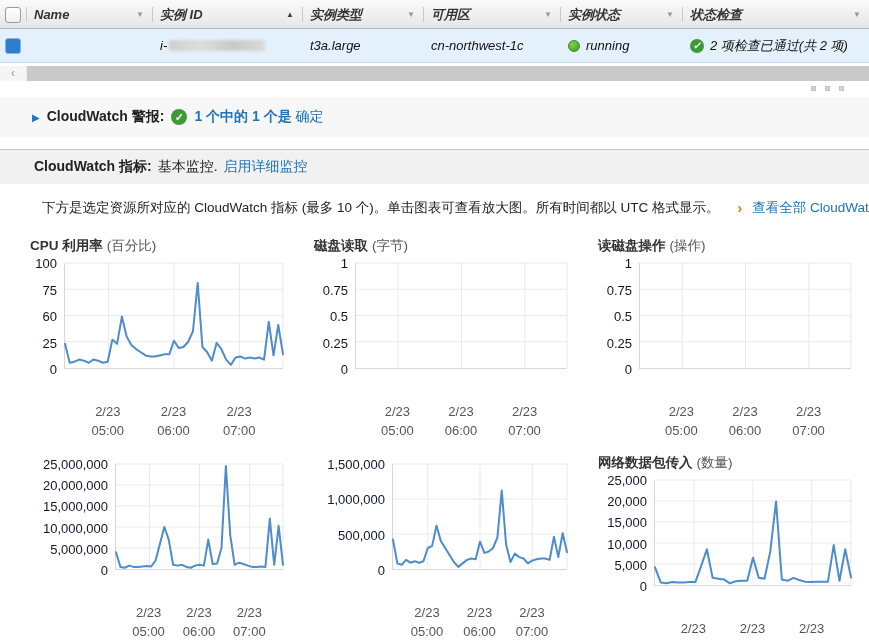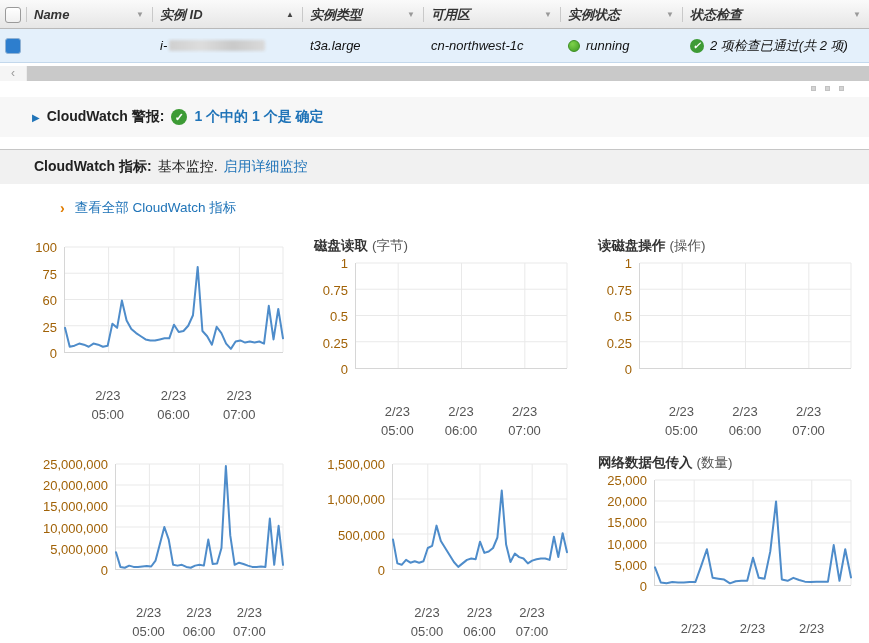--- a/index.html
+++ b/index.html
@@ -36,42 +36,42 @@
   .grip { display:flex; justify-content:flex-end; gap:9px; padding:5px 25px 0 0; height:13px; }
   .grip span { width:5px; height:5px; background:#d4d4d4; border:1px solid #c2c2c2; }
 
   
   .alarm { margin-top:3px; background:#f7f7f7; padding:11px 0 11px 32px;
     display:flex; align-items:center; gap:7px; font-size:14px; }
   .expander { color:#2074b8; font-size:10px; }
   .alarm .label { font-weight:bold; color:#222; }
   .check-circle.lg { width:16px; height:16px; font-size:11px; }
   .link { color:#2074b8; text-decoration:none; cursor:pointer; }
-  .alarm .link b { font-weight:bold; }
+  .alarm .link b { font-weight:normal; }
 
   
   .metrics-bar { margin-top:12px; height:35px; border-top:1px solid #c6c6c6; background:#f1f1f1;
     display:flex; align-items:center; gap:6px; padding-left:34px; font-size:14px; }
   .metrics-bar .label { font-weight:bold; color:#222; }
 
   
   .desc { margin-top:15px; padding-left:42px; display:flex; align-items:center;
     white-space:nowrap; overflow:hidden; font-size:13.5px; color:#222; }
   .desc .arrow { color:#e07c00; margin:0 10px 0 18px; font-weight:bold; font-size:14px; }
   .desc .link { flex:0 0 auto; }
 
   
   .charts { margin:20px 0 0 30px; display:grid; grid-template-columns:repeat(3,253px);
     column-gap:31px; row-gap:36px; }
   .chart-title { font-size:13.5px; color:#333; height:16px; }
   .chart-title .main { font-weight:bold; }
   .chart-title .unit { color:#555; margin-left:4px; }
   .chart-body { display:flex; margin-top:10px; height:106px; }
   .ylabels { position:relative; flex:0 0 auto; }
-  .ytick { position:absolute; right:7px; transform:translateY(-50%); font-size:13px; color:#a16207; white-space:nowrap; }
+  .ytick { position:absolute; right:7px; transform:translateY(-50%); font-size:13px; color:#0f172a; white-space:nowrap; }
   .plot { position:relative; flex:1 1 auto; border-left:1px solid #d6d6d6; border-bottom:1px solid #d6d6d6; }
   .plot svg { position:absolute; left:0; top:0; width:100%; height:100%; overflow:visible; }
   .plot svg line.grid { stroke:#e9e9e9; stroke-width:1; vector-effect:non-scaling-stroke; }
   .plot svg polyline { fill:none; stroke-width:2; vector-effect:non-scaling-stroke;
     stroke-linejoin:round; stroke-linecap:round; }
   .xlabels { position:relative; height:44px; margin-top:5px; }
   .xtick { position:absolute; transform:translateX(-50%); text-align:center;
     font-size:13px; color:#555; line-height:19px;margin-top:28px; }
 </style>
 </head>
@@ -155,26 +155,28 @@
   </a>
 </div>
 
 <div class="metrics-bar">
   <span class="label">CloudWatch 指标:</span>
   <span>基本监控.</span>
   <a class="link">启用详细监控</a>
 </div>
 
 <div class="desc">
+  <span>下方是选定资源所对应的 CloudWatch 指标 (最多 10 个)。单击图表可查看放大图。所有时间都以 UTC 格式显示。</span>
   <span class="arrow">›</span>
   <a class="link">查看全部 CloudWatch 指标</a>
 </div>
 
 <div class="charts">
   <div class="chart">
+    <div class="chart-title"><span class="main">CPU 利用率</span><span class="unit">(百分比)</span></div>
     <div class="chart-body">
         <div class="ylabels" style="width: 34px;">
           <div class="ytick" style="top: 0%;">100</div>
           <div class="ytick" style="top: 25%;">75</div>
           <div class="ytick" style="top: 50%;">60</div>
           <div class="ytick" style="top: 75%;">25</div>
           <div class="ytick" style="top: 100%;">0</div>
         </div>
         <div class="plot">
           <svg viewBox="0 0 100 100" preserveAspectRatio="none">

